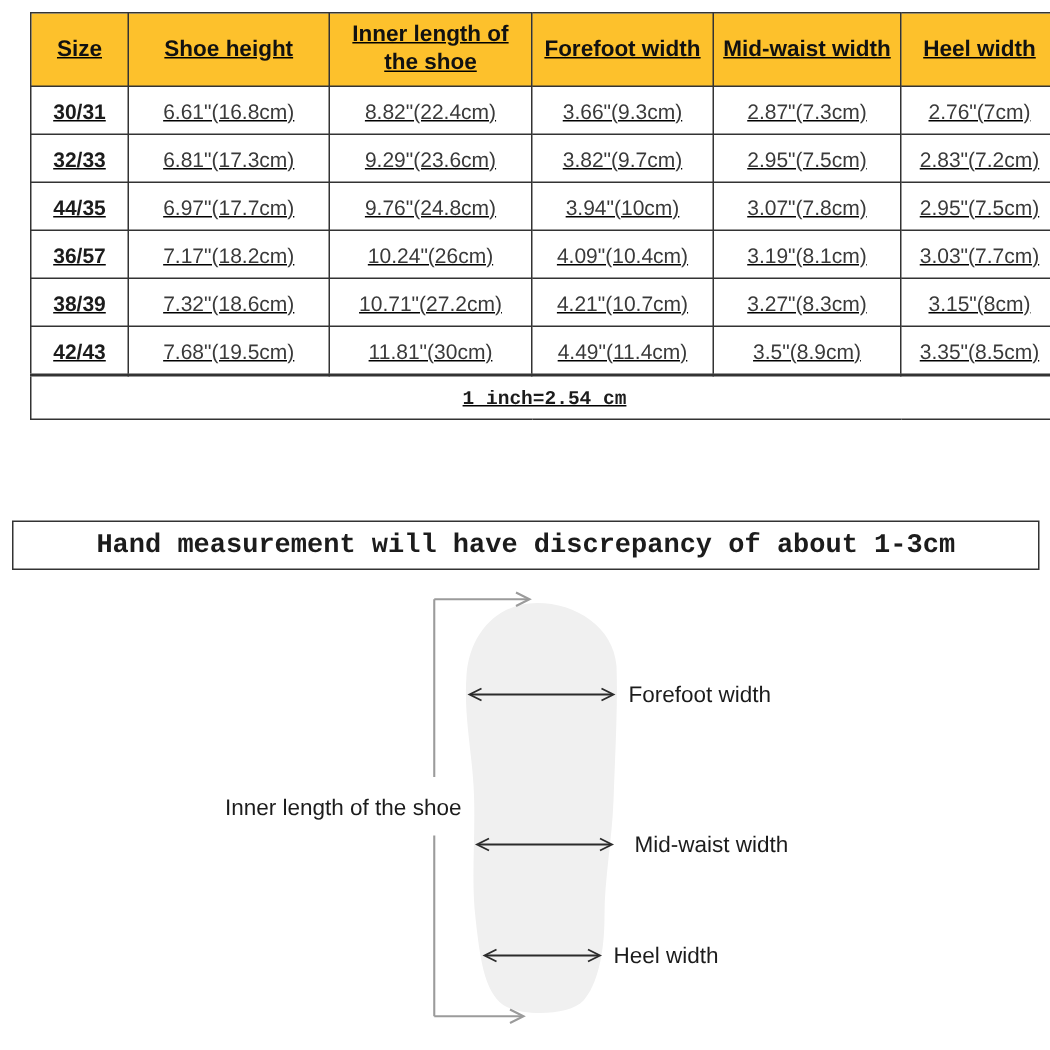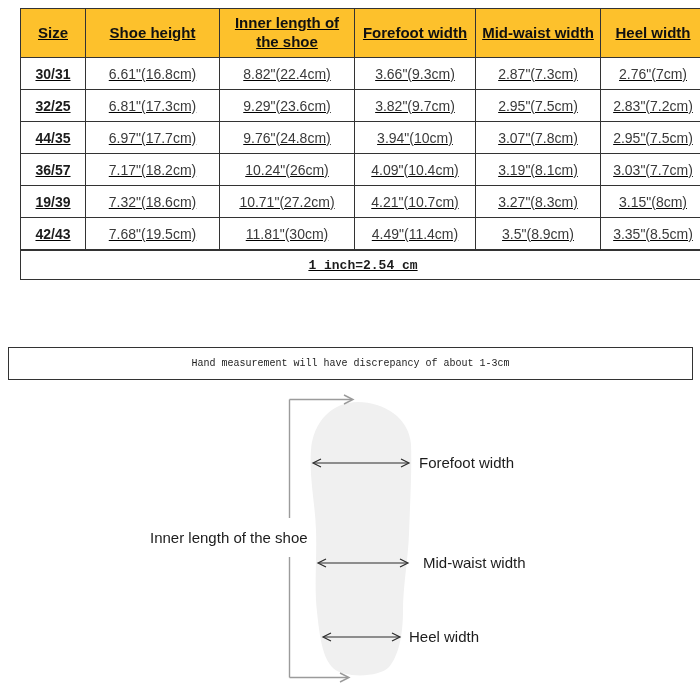--- a/index.html
+++ b/index.html
@@ -24,21 +24,21 @@
   .size-table td.size-cell{font-weight:bold;color:#1c1c1c;margin-top:44px;}
   .size-table td.note-cell{
     height:28px;border-top:2px solid #333333;
     font-family:"Liberation Mono","DejaVu Sans Mono",monospace;
     font-weight:bold;font-size:13px;color:#1c1c1c;
   }
   .hand-note-box{
     position:absolute;left:8px;top:347px;width:683px;height:31px;
     border:1px solid #333333;display:flex;align-items:center;justify-content:center;
     font-family:"Liberation Mono","DejaVu Sans Mono",monospace;
-    font-weight:normal;font-size:10px;color:#1c1c1c;background:#ffffff;
+    font-weight:bold;font-size:18px;color:#1c1c1c;background:#ffffff;
   }
   .diagram{position:absolute;left:0;top:390px;width:700px;height:310px;}
   .diagram text{
     font-family:"Liberation Sans",sans-serif;font-size:15px;fill:#1c1c1c;
   }
 </style>
 </head>
 <body>
 
 <table class="size-table">
@@ -63,21 +63,21 @@
   <tbody>
     <tr>
       <td class="size-cell">30/31</td>
       <td>6.61"(16.8cm)</td>
       <td>8.82"(22.4cm)</td>
       <td>3.66"(9.3cm)</td>
       <td>2.87"(7.3cm)</td>
       <td>2.76"(7cm)</td>
     </tr>
     <tr>
-      <td class="size-cell">32/25</td>
+      <td class="size-cell">32/33</td>
       <td>6.81"(17.3cm)</td>
       <td>9.29"(23.6cm)</td>
       <td>3.82"(9.7cm)</td>
       <td>2.95"(7.5cm)</td>
       <td>2.83"(7.2cm)</td>
     </tr>
     <tr>
       <td class="size-cell">44/35</td>
       <td>6.97"(17.7cm)</td>
       <td>9.76"(24.8cm)</td>
@@ -87,21 +87,21 @@
     </tr>
     <tr>
       <td class="size-cell">36/57</td>
       <td>7.17"(18.2cm)</td>
       <td>10.24"(26cm)</td>
       <td>4.09"(10.4cm)</td>
       <td>3.19"(8.1cm)</td>
       <td>3.03"(7.7cm)</td>
     </tr>
     <tr>
-      <td class="size-cell">19/39</td>
+      <td class="size-cell">38/39</td>
       <td>7.32"(18.6cm)</td>
       <td>10.71"(27.2cm)</td>
       <td>4.21"(10.7cm)</td>
       <td>3.27"(8.3cm)</td>
       <td>3.15"(8cm)</td>
     </tr>
     <tr>
       <td class="size-cell">42/43</td>
       <td>7.68"(19.5cm)</td>
       <td>11.81"(30cm)</td>

